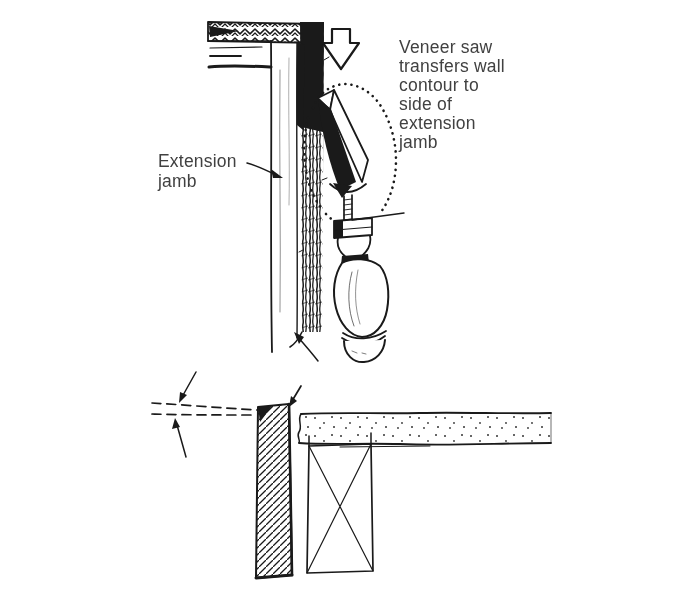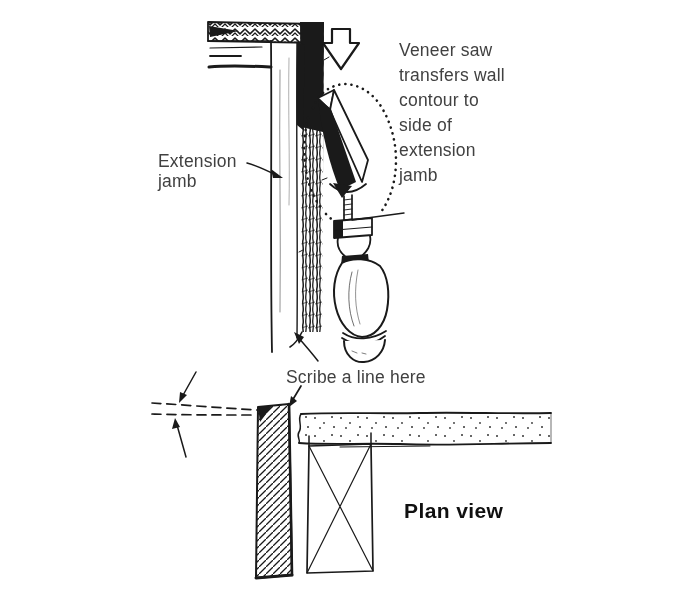--- a/index.html
+++ b/index.html
@@ -15,21 +15,21 @@
     background:var(--background);
     overflow:hidden;
     font-family:"Liberation Sans", sans-serif;
     color:var(--ink);
   }
   .stage svg{position:absolute;left:0;top:0;}
   .label{
     position:absolute;
     white-space:pre-line;
     font-size:17.5px;
-    line-height:25px;
+    line-height:19px;
     letter-spacing:0.2px;
     color:var(--label-text);
     user-select:none;
   }
   .label.wide{line-height:20px;}
   .label.bold{
     font-weight:bold;
     font-size:21px;
     letter-spacing:0.4px;
     color:var(--bold-text);
@@ -195,18 +195,16 @@
   <div class="label" style="left:399px;top:38px;width:130px;">Veneer saw
 transfers wall
 contour to
 side of
 extension
 jamb</div>
 
   <div class="label wide" style="left:158px;top:151px;width:110px;">Extension
 jamb</div>
 
-  <div class="label" style="left:286px;top:365px;width:170px;">Scribe a line here</div>
-
-
-  <div class="label bold" style="left:404px;top:498px;width:130px;">Plan view</div>
+
+
 
 </div>
 
 </body></html>

